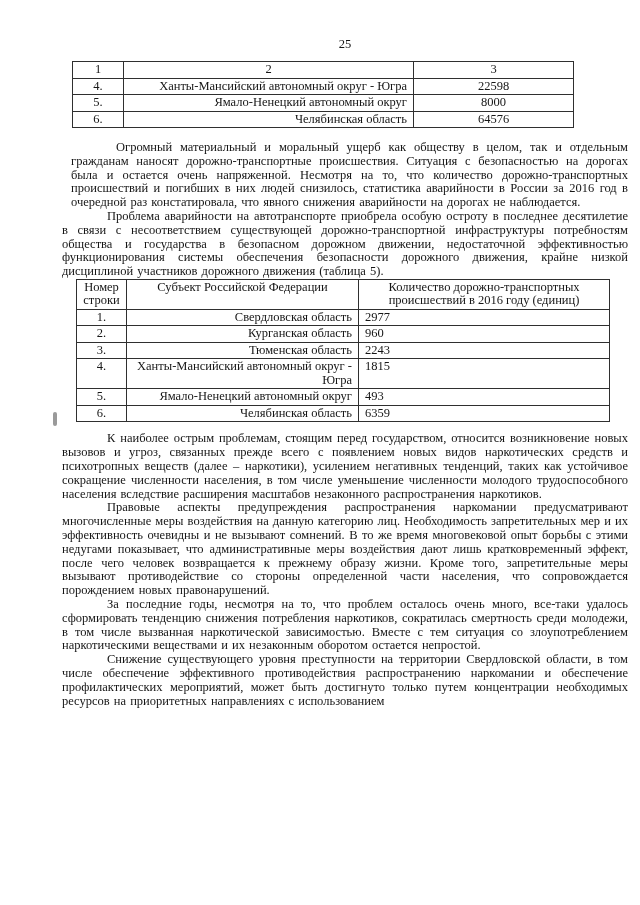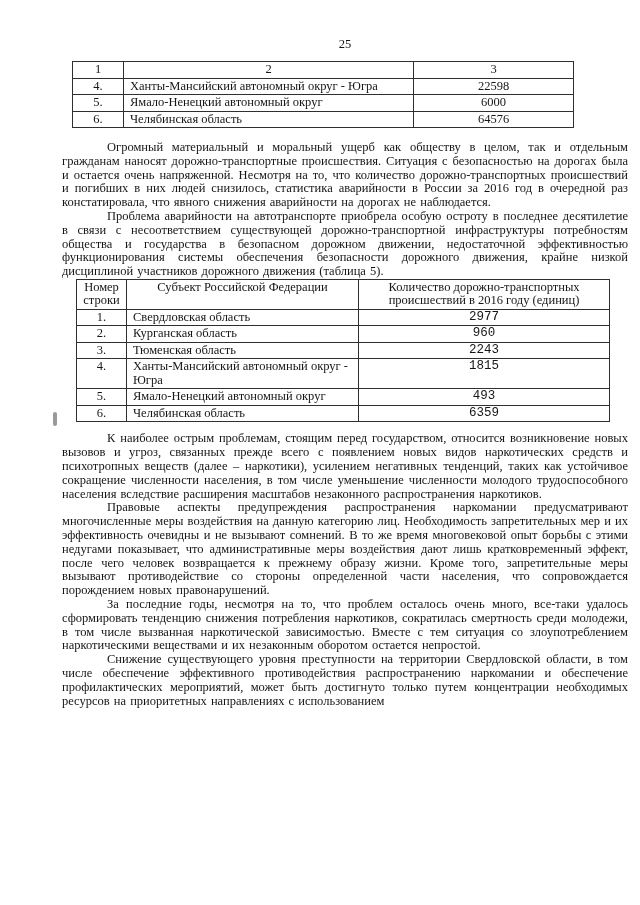--- a/index.html
+++ b/index.html
@@ -25,40 +25,40 @@
     margin-bottom: 10px;
   }
   .para {
     margin: 0;
     font-size: 12.5px;
     line-height: 13.8px;
     text-align: justify;
     text-indent: 45px;
     word-spacing: 1px;
   }
-  .para.first-after-table { margin-top: 13px; }
+  .para.first-after-table { margin-top: 13px; margin-left: 9px; }
   .para.after-table5 { margin-top: 10px; }
   table.doc-table {
     border-collapse: collapse;
     table-layout: fixed;
     font-size: 12.5px;
     line-height: 13.5px;
   }
   table.doc-table td, table.doc-table th {
     border: 1px solid #2f2f2f;
     padding: 1px 6px;
     font-weight: normal;
     vertical-align: top;
     overflow: hidden;
   }
   table.top-table { width: 501px; margin-left: 10px; }
   table.table5 { width: 533px; margin-left: 14px; border-radius: 17px; }
   .cell-center { text-align: center; }
-  .cell-left { text-align: left; }
-  td.value-mid { vertical-align: middle; text-align: center; font-family: Liberation Mono, monospace; }
+  .cell-left { text-align: right; }
+  td.value-mid { vertical-align: middle; text-align: left; }
   .table5-caption {
     text-align: right;
     font-size: 12.5px;
     line-height: 13.8px;
     margin: 2px -9px 1px 0;
   }
   .scan-artifact {
     position: absolute;
     left: 53px;
     top: 412px;
@@ -88,21 +88,21 @@
         <td class="cell-center">3</td>
       </tr>
       <tr>
         <td class="cell-center">4.</td>
         <td class="cell-left">Ханты-Мансийский автономный округ - Югра</td>
         <td class="cell-center">22598</td>
       </tr>
       <tr>
         <td class="cell-center">5.</td>
         <td class="cell-left">Ямало-Ненецкий автономный округ</td>
-        <td class="cell-center">6000</td>
+        <td class="cell-center">8000</td>
       </tr>
       <tr>
         <td class="cell-center">6.</td>
         <td class="cell-left">Челябинская область</td>
         <td class="cell-center">64576</td>
       </tr>
     </tbody>
   </table>
 
   <p class="para first-after-table">Огромный материальный и моральный ущерб как обществу в целом, так и отдельным гражданам наносят дорожно-транспортные происшествия. Ситуация с безопасностью на дорогах была и остается очень напряженной. Несмотря на то, что количество дорожно-транспортных происшествий и погибших в них людей снизилось, статистика аварийности в России за 2016 год в очередной раз констатировала, что явного снижения аварийности на дорогах не наблюдается.</p>

